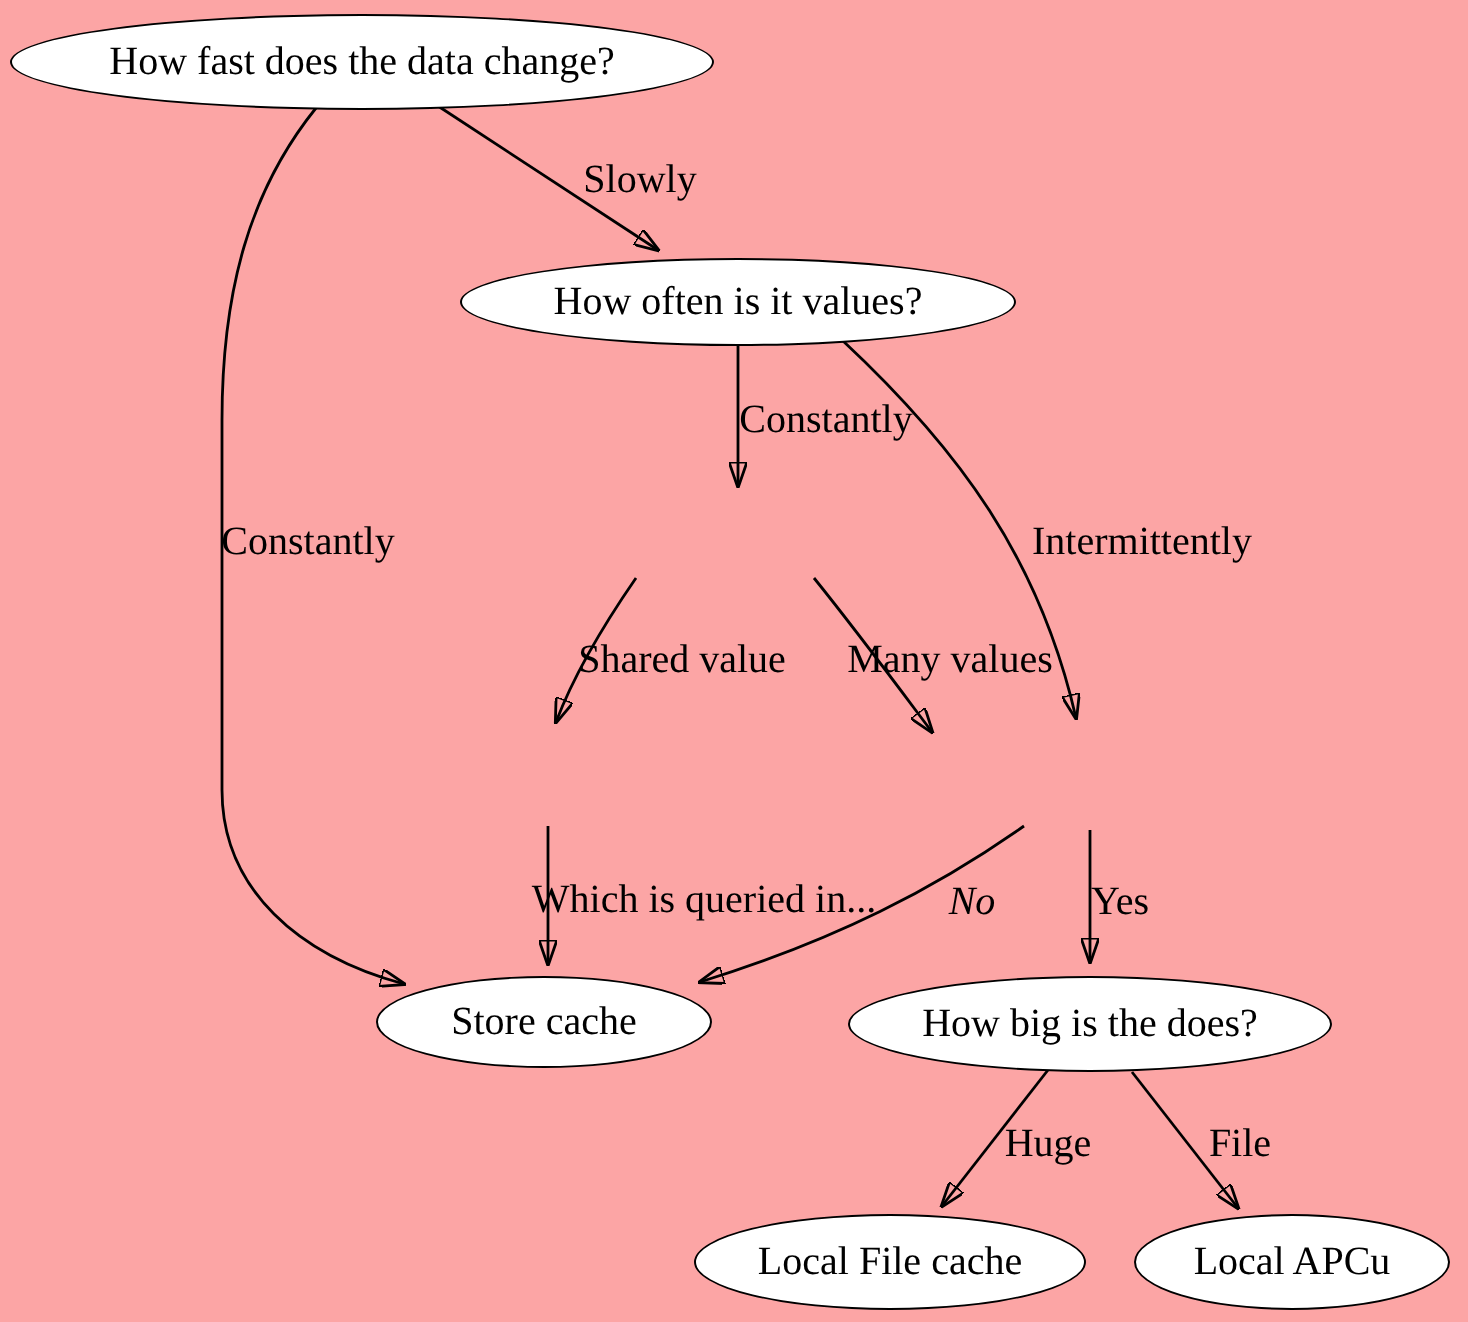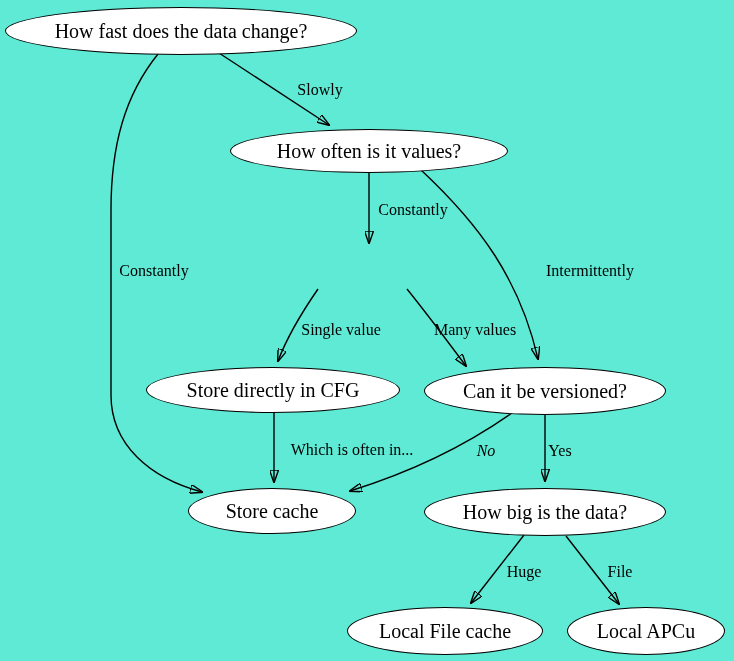--- a/index.html
+++ b/index.html
@@ -4,21 +4,21 @@
 <style>
   html, body {
     margin: 0;
     padding: 0;
     background: #ffffff;
   }
   .canvas {
     position: relative;
     width: 734px;
     height: 661px;
-    background: #5eead4;
+    background: #fca5a5;
     font-family: "Liberation Serif", serif;
     color: #000000;
     overflow: hidden;
   }
   .edge-layer {
     position: absolute;
     left: 0;
     top: 0;
     width: 734px;
     height: 661px;
@@ -38,21 +38,21 @@
     justify-content: center;
     font-size: 20px;
     line-height: 1;
     white-space: nowrap;
     text-align: center;
     box-sizing: border-box;
   }
   .edge-label {
     position: absolute;
     transform: translate(-50%, -50%);
-    font-size: 16px;
+    font-size: 20px;
     line-height: 1;
     white-space: nowrap;
   }
 </style>
 </head>
 <body>
 
 <div class="canvas">
 
   <svg class="edge-layer" width="734" height="661" viewBox="0 0 734 661" xmlns="http://www.w3.org/2000/svg">
@@ -72,45 +72,43 @@
     <path d="M 545 415 L 545 481" marker-end="url(#arrow)"></path>
     <path d="M 524 535 L 471 603" marker-end="url(#arrow)"></path>
     <path d="M 566 536 L 619 604" marker-end="url(#arrow)"></path>
   </svg>
 
   <div class="node" style="left:5px; top:7px; width:352px; height:48px;">How fast does the data change?</div>
 
   <div class="node" style="left:230px; top:129px; width:278px; height:44px;">How often is it values?</div>
 
 
-  <div class="node" style="left:146px; top:367px; width:254px; height:46px;">Store directly in CFG</div>
 
-  <div class="node" style="left:424px; top:367px; width:242px; height:48px;">Can it be versioned?</div>
 
   <div class="node" style="left:188px; top:488px; width:168px; height:46px;">Store cache</div>
 
-  <div class="node" style="left:424px; top:488px; width:242px; height:48px;">How big is the data?</div>
+  <div class="node" style="left:424px; top:488px; width:242px; height:48px;">How big is the does?</div>
 
   <div class="node" style="left:347px; top:607px; width:196px; height:48px;">Local File cache</div>
 
   <div class="node" style="left:567px; top:607px; width:158px; height:48px;">Local APCu</div>
 
   <div class="edge-label" style="left:320px; top:90px;">Slowly</div>
 
   <div class="edge-label" style="left:154px; top:271px;">Constantly</div>
 
   <div class="edge-label" style="left:413px; top:210px;">Constantly</div>
 
-  <div class="edge-label" style="left:571px; top:271px;margin-left:19px;">Intermittently</div>
+  <div class="edge-label" style="left:571px; top:271px;">Intermittently</div>
 
-  <div class="edge-label" style="left:341px; top:330px;">Single value</div>
+  <div class="edge-label" style="left:341px; top:330px;">Shared value</div>
 
   <div class="edge-label" style="left:475px; top:330px;text-align:right;">Many values</div>
 
-  <div class="edge-label" style="left:352px; top:450px;">Which is often in...</div>
+  <div class="edge-label" style="left:352px; top:450px;">Which is queried in...</div>
 
   <div class="edge-label" style="left:486px; top:451px;font-style:italic;">No</div>
 
   <div class="edge-label" style="left:560px; top:451px;">Yes</div>
 
   <div class="edge-label" style="left:524px; top:572px;">Huge</div>
 
   <div class="edge-label" style="left:620px; top:572px;">File</div>
 
 </div>

